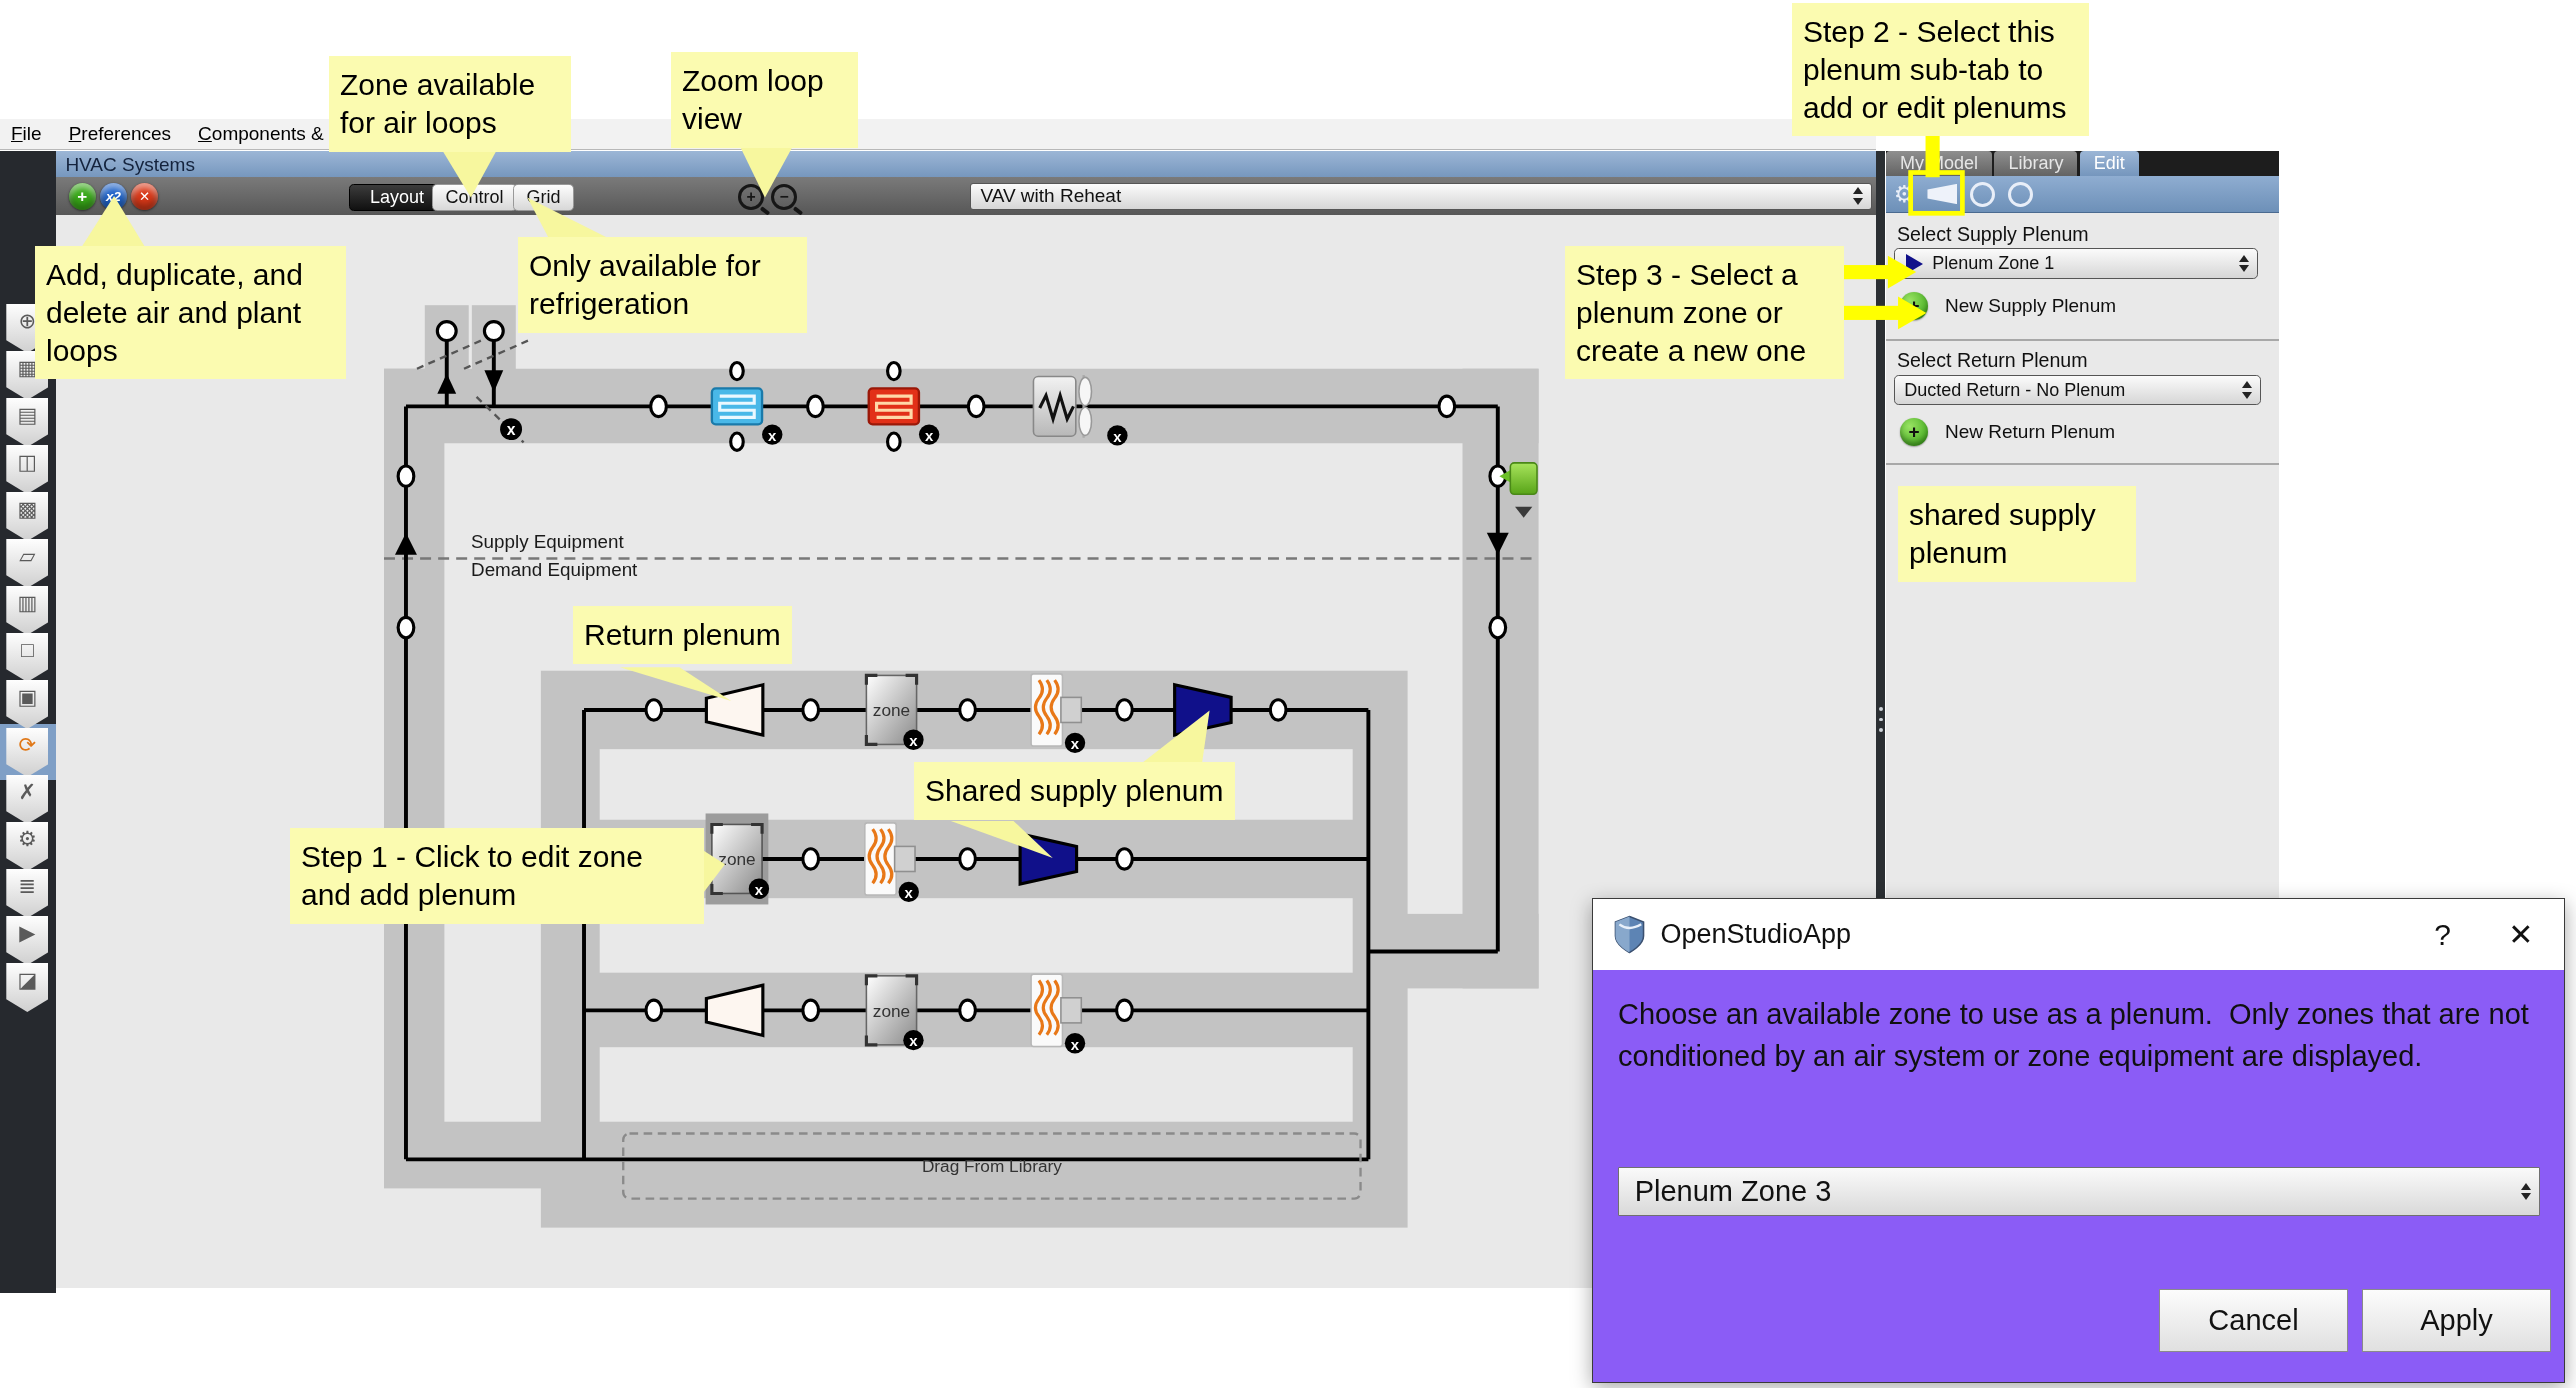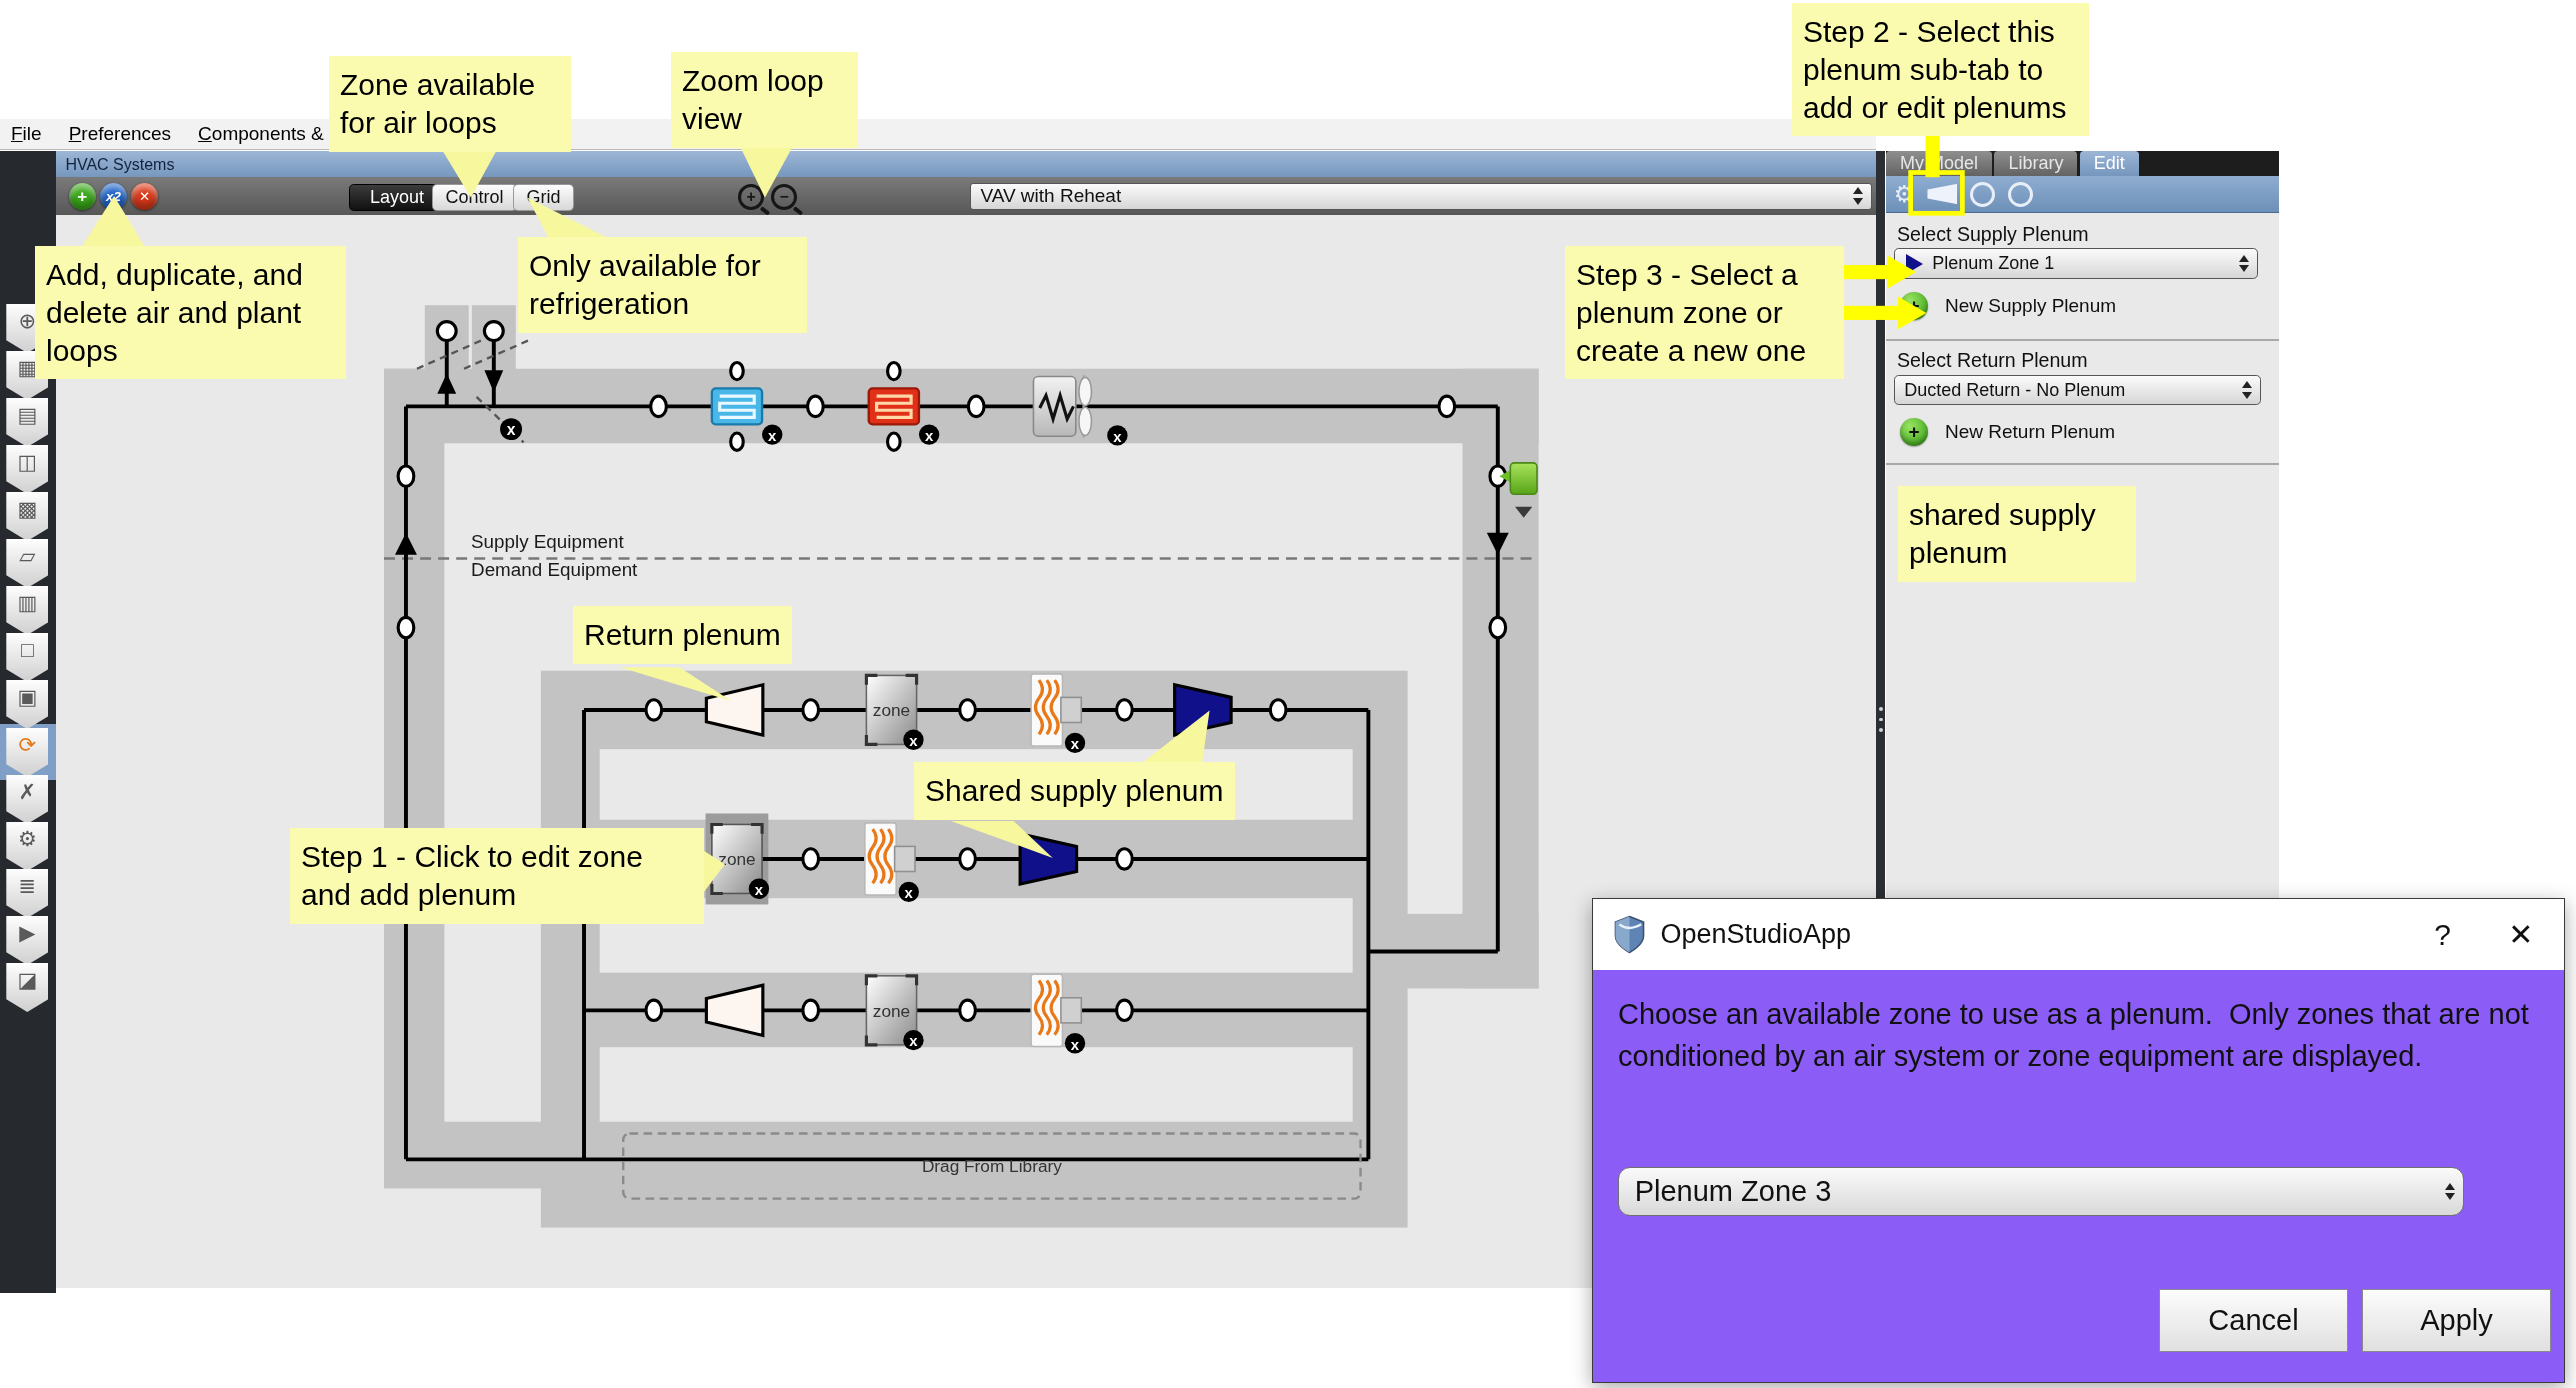--- a/index.html
+++ b/index.html
@@ -8,21 +8,21 @@
 
   
   .menubar{position:absolute;left:0;top:119px;width:1876px;height:31px;background:#f2f2f2;
            border-bottom:0.8px solid #b8b8b8;display:flex;align-items:center;gap:27px;padding-left:11px;box-sizing:border-box;}
   .menu-item{font-size:19px;color:#000;}
   .menu-item::first-letter{text-decoration:underline;}
 
   
   .titlebar{position:absolute;left:56px;top:151px;width:1820px;height:27px;
             background:linear-gradient(#9cb6d6,#7596bd);display:flex;align-items:center;}
-  .titlebar span{font-size:16px;color:#14233d;padding-left:9.4px;}
+  .titlebar span{font-size:19px;color:#14233d;padding-left:9.4px;}
   .toolbar{position:absolute;left:56px;top:177px;width:1820px;height:39px;
            background:linear-gradient(#7a7a7a,#565656);border-bottom:0.8px solid #333;}
   .orb{position:absolute;top:6.3px;width:27px;height:27px;border-radius:50%;display:flex;align-items:center;justify-content:center;
        color:#fff;font-weight:bold;font-size:13.3px;
        box-shadow:inset 0 -5.5px 7px rgba(0,0,0,.35),inset 0 4.7px 6.3px rgba(255,255,255,.55),0 0.8px 2.4px rgba(0,0,0,.6);}
   .orb-add{left:12.6px;background:#38a818;font-size:17px;}
   .orb-dup{left:44px;background:#1e62c8;font-style:italic;}
   .orb-del{left:75px;background:#d83818;}
   .viewbtn{position:absolute;top:7px;height:27px;border-radius:4.7px;font-size:18px;display:flex;align-items:center;justify-content:center;
            padding:0 12.6px;box-sizing:border-box;}
@@ -88,21 +88,21 @@
   .overlay{position:absolute;left:0;top:0;z-index:55;pointer-events:none;}
 
   
   .dialog{position:absolute;left:1592px;top:898px;width:973px;height:485px;background:#8b5cf6;
           border:0.8px solid #3a3a3a;box-shadow:0 4.7px 19px rgba(0,0,0,.35);z-index:50;box-sizing:border-box;}
   .dtitle{position:absolute;left:0;top:0;width:100%;height:71px;background:#ffffff;display:flex;align-items:center;}
   .dtitle .ttext{font-size:27px;color:#111;margin-left:14px;}
   .dbtn{position:absolute;top:0;height:71px;width:71px;display:flex;align-items:center;justify-content:center;
         font-size:30px;color:#111;}
   .dmsg{position:absolute;left:25px;top:94px;width:922px;font-size:29px;line-height:1.45;color:#101010;white-space:pre-wrap;}
-  .dcombo{left:25px;top:268px;width:846px;height:49px;border:1.6px solid #707070;border-radius:12px;
+  .dcombo{left:25px;top:268px;width:922px;height:49px;border:1.6px solid #707070;border-radius:1px;
           background:linear-gradient(#fafafa,#d9d9d9);}
   .dcombo .ctext{font-size:29px;padding-left:15.7px;}
   .pushbtn{position:absolute;top:390px;width:187px;height:61px;background:linear-gradient(#fcfcfc,#e0e0e0);
            border:1.6px solid #8a8a8a;display:flex;align-items:center;justify-content:center;font-size:29px;color:#111;}
 
   svg text{font-family:"Liberation Sans","DejaVu Sans",sans-serif;}
 </style>
 </head>
 <body>
 

